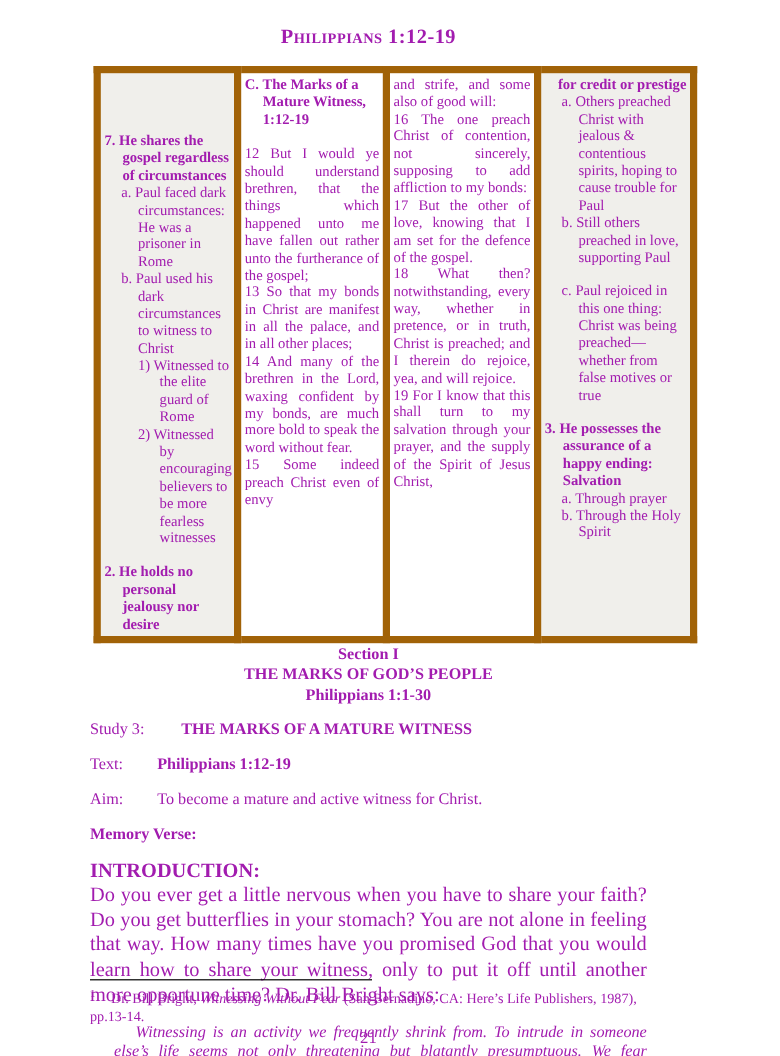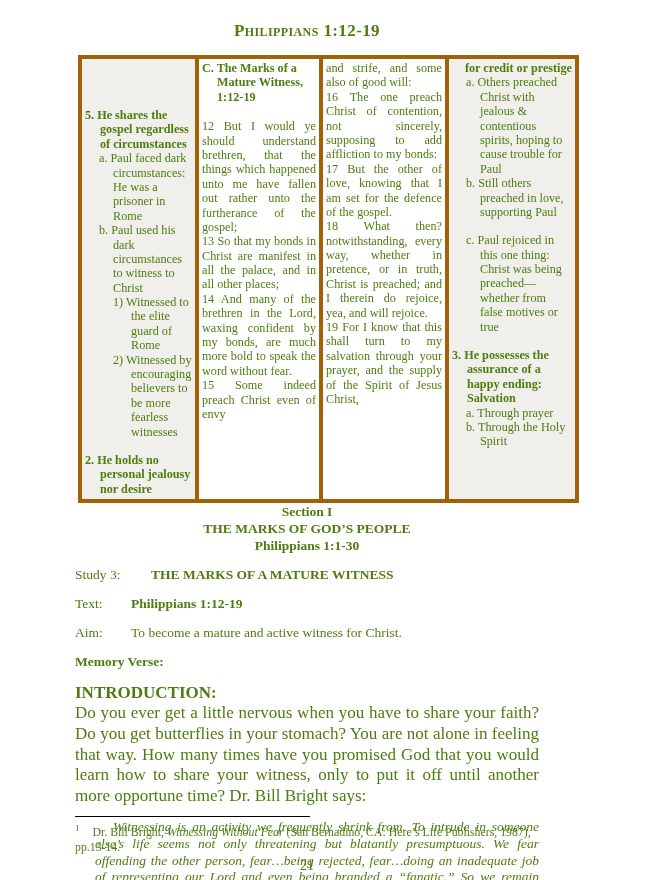--- a/index.html
+++ b/index.html
@@ -1,21 +1,21 @@
 <!DOCTYPE html>
 <html><head>
 <meta charset="utf-8">
 <style>
   html, body { margin: 0; padding: 0; background: #ffffff; }
   .page {
     position: relative;
     width: 614px;
     height: 880px;
     background: #ffffff;
-    color: #4d7c0f;
+    color: #a21caf;
     font-family: "Liberation Serif", "DejaVu Serif", serif;
     overflow: hidden;
   }
   .title {
     margin: 21px 0 0 0;
     text-align: center;
     font-size: 17px;
     font-weight: bold;
     font-variant: small-caps;
     letter-spacing: 0.4px;
@@ -24,21 +24,21 @@
   .study-table {
     width: 497px;
     margin: 14px auto 0 78px;
     border-collapse: collapse;
     table-layout: fixed;
     font-size: 12.2px;
     line-height: 1.18;
     border-bottom: 2.5px solid #000;
   }
   .study-table td {
-    border: 4px solid #a16207;
+    border: 6px solid #a16207;
     vertical-align: top;
     padding: 2px 3px 3px 3px;
     font-family: Liberation Serif, serif;
   }
   .oc { background: #f0efeb; }
   .sc { text-align: justify; }
   .sc p { margin: 0; }
   .sc-head { font-weight: bold; padding-left: 15px; text-indent: -15px; margin-bottom: 15px; text-align: left; }
   .oi { text-align: left; }
   .l1 { font-weight: bold; padding-left: 15px; text-indent: -15px; }
@@ -87,21 +87,21 @@
       <col style="width:117px">
         <col style="width:124px">
         <col style="width:126px">
         <col style="width:130px">
     </colgroup>
     <tbody>
         <tr>
 
       <td class="oc">
         <div class="sp-top"></div>
-        <div class="oi l1">5. He shares the gospel regardless of circumstances</div>
+        <div class="oi l1">7. He shares the gospel regardless of circumstances</div>
         <div class="oi la">a. Paul faced dark circumstances: He was a prisoner in Rome</div>
         <div class="oi la">b. Paul used his dark circumstances to witness to Christ</div>
         <div class="oi lp">1) Witnessed to the elite guard of Rome</div>
         <div class="oi lp">2) Witnessed by encouraging believers to be more fearless witnesses</div>
         <div class="gap"></div>
         <div class="oi l1">2. He holds no personal jealousy nor desire</div>
       </td>
 
       <td class="sc">
         <div class="sc-head">C. The Marks of a Mature Witness, 1:12-19</div>

